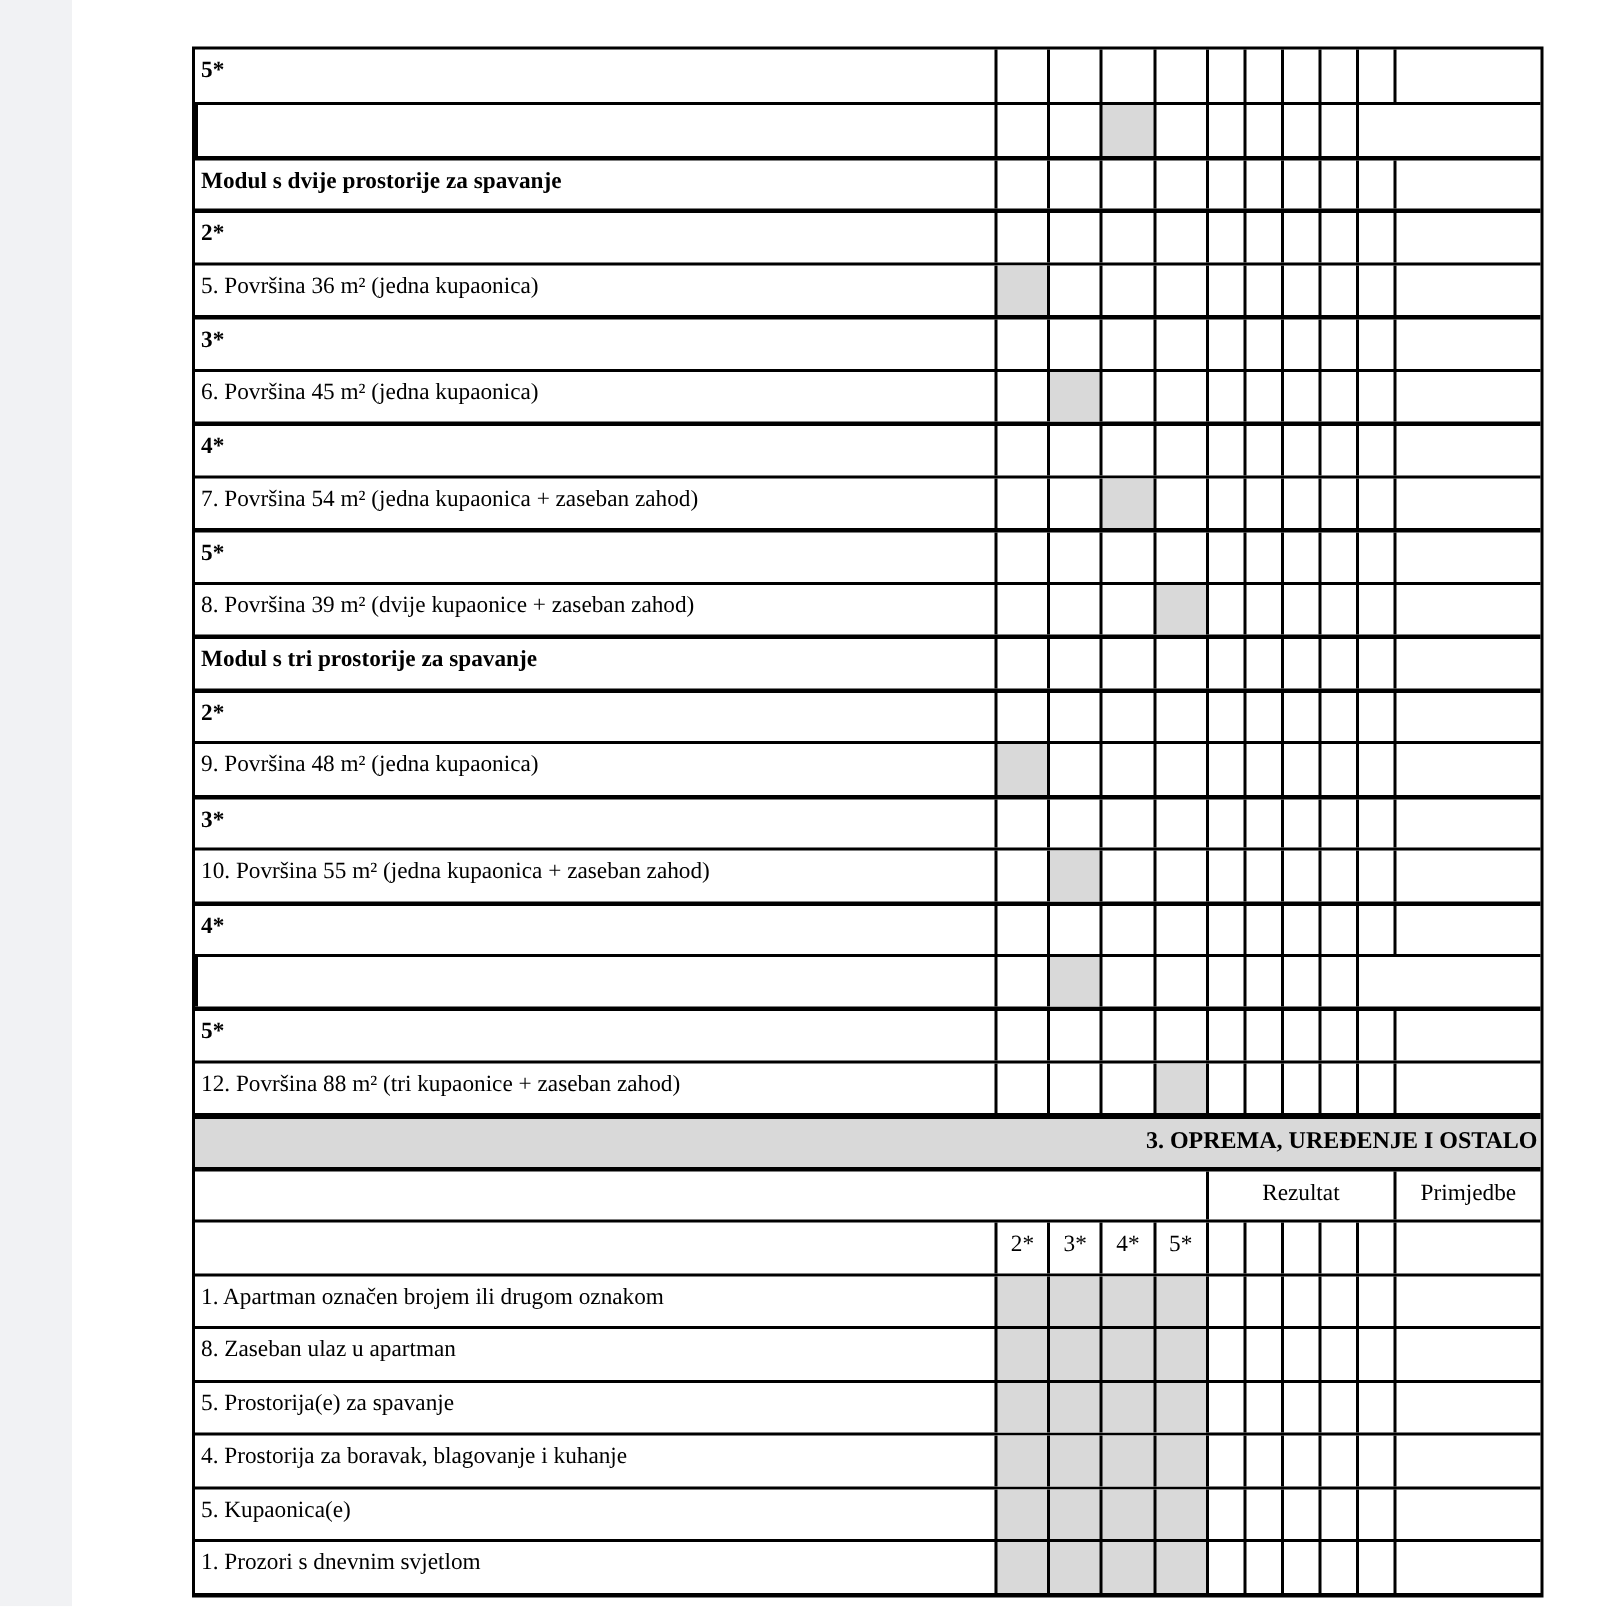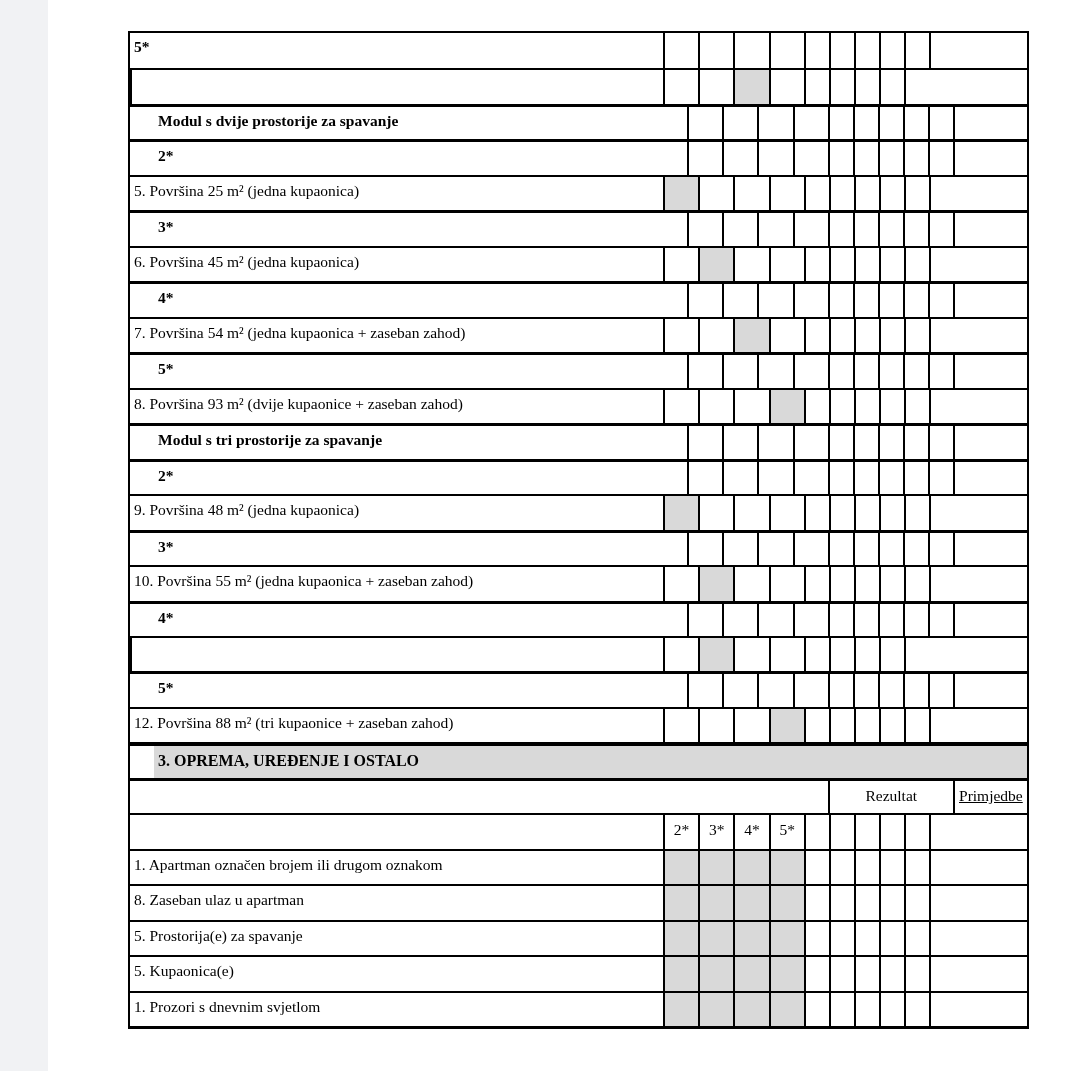--- a/index.html
+++ b/index.html
@@ -31,22 +31,22 @@
     background: #ffffff;
   }
   .row {
     display: grid;
     grid-template-columns: 533px 35.2px 35.2px 35.2px 35.2px 25px 25px 25px 25px 25px 1fr;
     height: 35.48px;
     box-sizing: border-box;
     border-top: 2px solid var(--border);
   }
   .row.first { border-top: none; }
-  .row.start { border-top-width: 3px; padding-left: 24px; }
-  .row.band-row { border-top-width: 4px; }
+  .row.start { border-top-width: 3px; }
+  .row.band-row { border-top-width: 4px; text-align: right; }
   .c {
     box-sizing: border-box;
     border-left: 2px solid var(--border);
     overflow: hidden;
   }
   .c.col1 { border-left: none; }
   .shaded { background: var(--shade); }
   .label {
     font-size: 15.5px;
     line-height: 1.15;
@@ -62,21 +62,21 @@
   .band-cell {
     grid-column: 1 / -1;
     background: var(--shade);
     font-weight: bold;
     font-size: 16px;
     padding: 6px 2px 0 4px;
     white-space: nowrap;
   }
   .span-text   { grid-column: 1 / 6; }
   .span-result { grid-column: 6 / 11; }
-  .span-notes  { grid-column: 11 / 12; text-decoration: underline; }
+  .span-notes  { grid-column: 11 / 12; }
 </style>
 </head>
 <body>
 
 <div class="screen">
   <div class="gutter" style="background: rgb(241, 242, 244);"></div>
   <div class="doc-table" id="doc-table">
       <div class="row first ">
         <div class="c col1 label bold">5*</div>
         <div class="c"></div>
@@ -122,21 +122,21 @@
         <div class="c"></div>
         <div class="c"></div>
         <div class="c"></div>
         <div class="c"></div>
         <div class="c"></div>
         <div class="c"></div>
         <div class="c"></div>
         <div class="c"></div>
       </div>
       <div class="row ">
-        <div class="c col1 label">5. Površina 25 m² (jedna kupaonica)</div>
+        <div class="c col1 label">5. Površina 36 m² (jedna kupaonica)</div>
         <div class="c shaded"></div>
         <div class="c"></div>
         <div class="c"></div>
         <div class="c"></div>
         <div class="c"></div>
         <div class="c"></div>
         <div class="c"></div>
         <div class="c"></div>
         <div class="c"></div>
         <div class="c"></div>
@@ -200,21 +200,21 @@
         <div class="c"></div>
         <div class="c"></div>
         <div class="c"></div>
         <div class="c"></div>
         <div class="c"></div>
         <div class="c"></div>
         <div class="c"></div>
         <div class="c"></div>
       </div>
       <div class="row ">
-        <div class="c col1 label">8. Površina 93 m² (dvije kupaonice + zaseban zahod)</div>
+        <div class="c col1 label">8. Površina 39 m² (dvije kupaonice + zaseban zahod)</div>
         <div class="c"></div>
         <div class="c"></div>
         <div class="c"></div>
         <div class="c shaded"></div>
         <div class="c"></div>
         <div class="c"></div>
         <div class="c"></div>
         <div class="c"></div>
         <div class="c"></div>
         <div class="c"></div>
@@ -388,20 +388,33 @@
         <div class="c shaded"></div>
         <div class="c shaded"></div>
         <div class="c"></div>
         <div class="c"></div>
         <div class="c"></div>
         <div class="c"></div>
         <div class="c"></div>
         <div class="c"></div>
       </div>
       <div class="row ">
+        <div class="c col1 label">4. Prostorija za boravak, blagovanje i kuhanje</div>
+        <div class="c shaded"></div>
+        <div class="c shaded"></div>
+        <div class="c shaded"></div>
+        <div class="c shaded"></div>
+        <div class="c"></div>
+        <div class="c"></div>
+        <div class="c"></div>
+        <div class="c"></div>
+        <div class="c"></div>
+        <div class="c"></div>
+      </div>
+      <div class="row ">
         <div class="c col1 label">5. Kupaonica(e)</div>
         <div class="c shaded"></div>
         <div class="c shaded"></div>
         <div class="c shaded"></div>
         <div class="c shaded"></div>
         <div class="c"></div>
         <div class="c"></div>
         <div class="c"></div>
         <div class="c"></div>
         <div class="c"></div>

